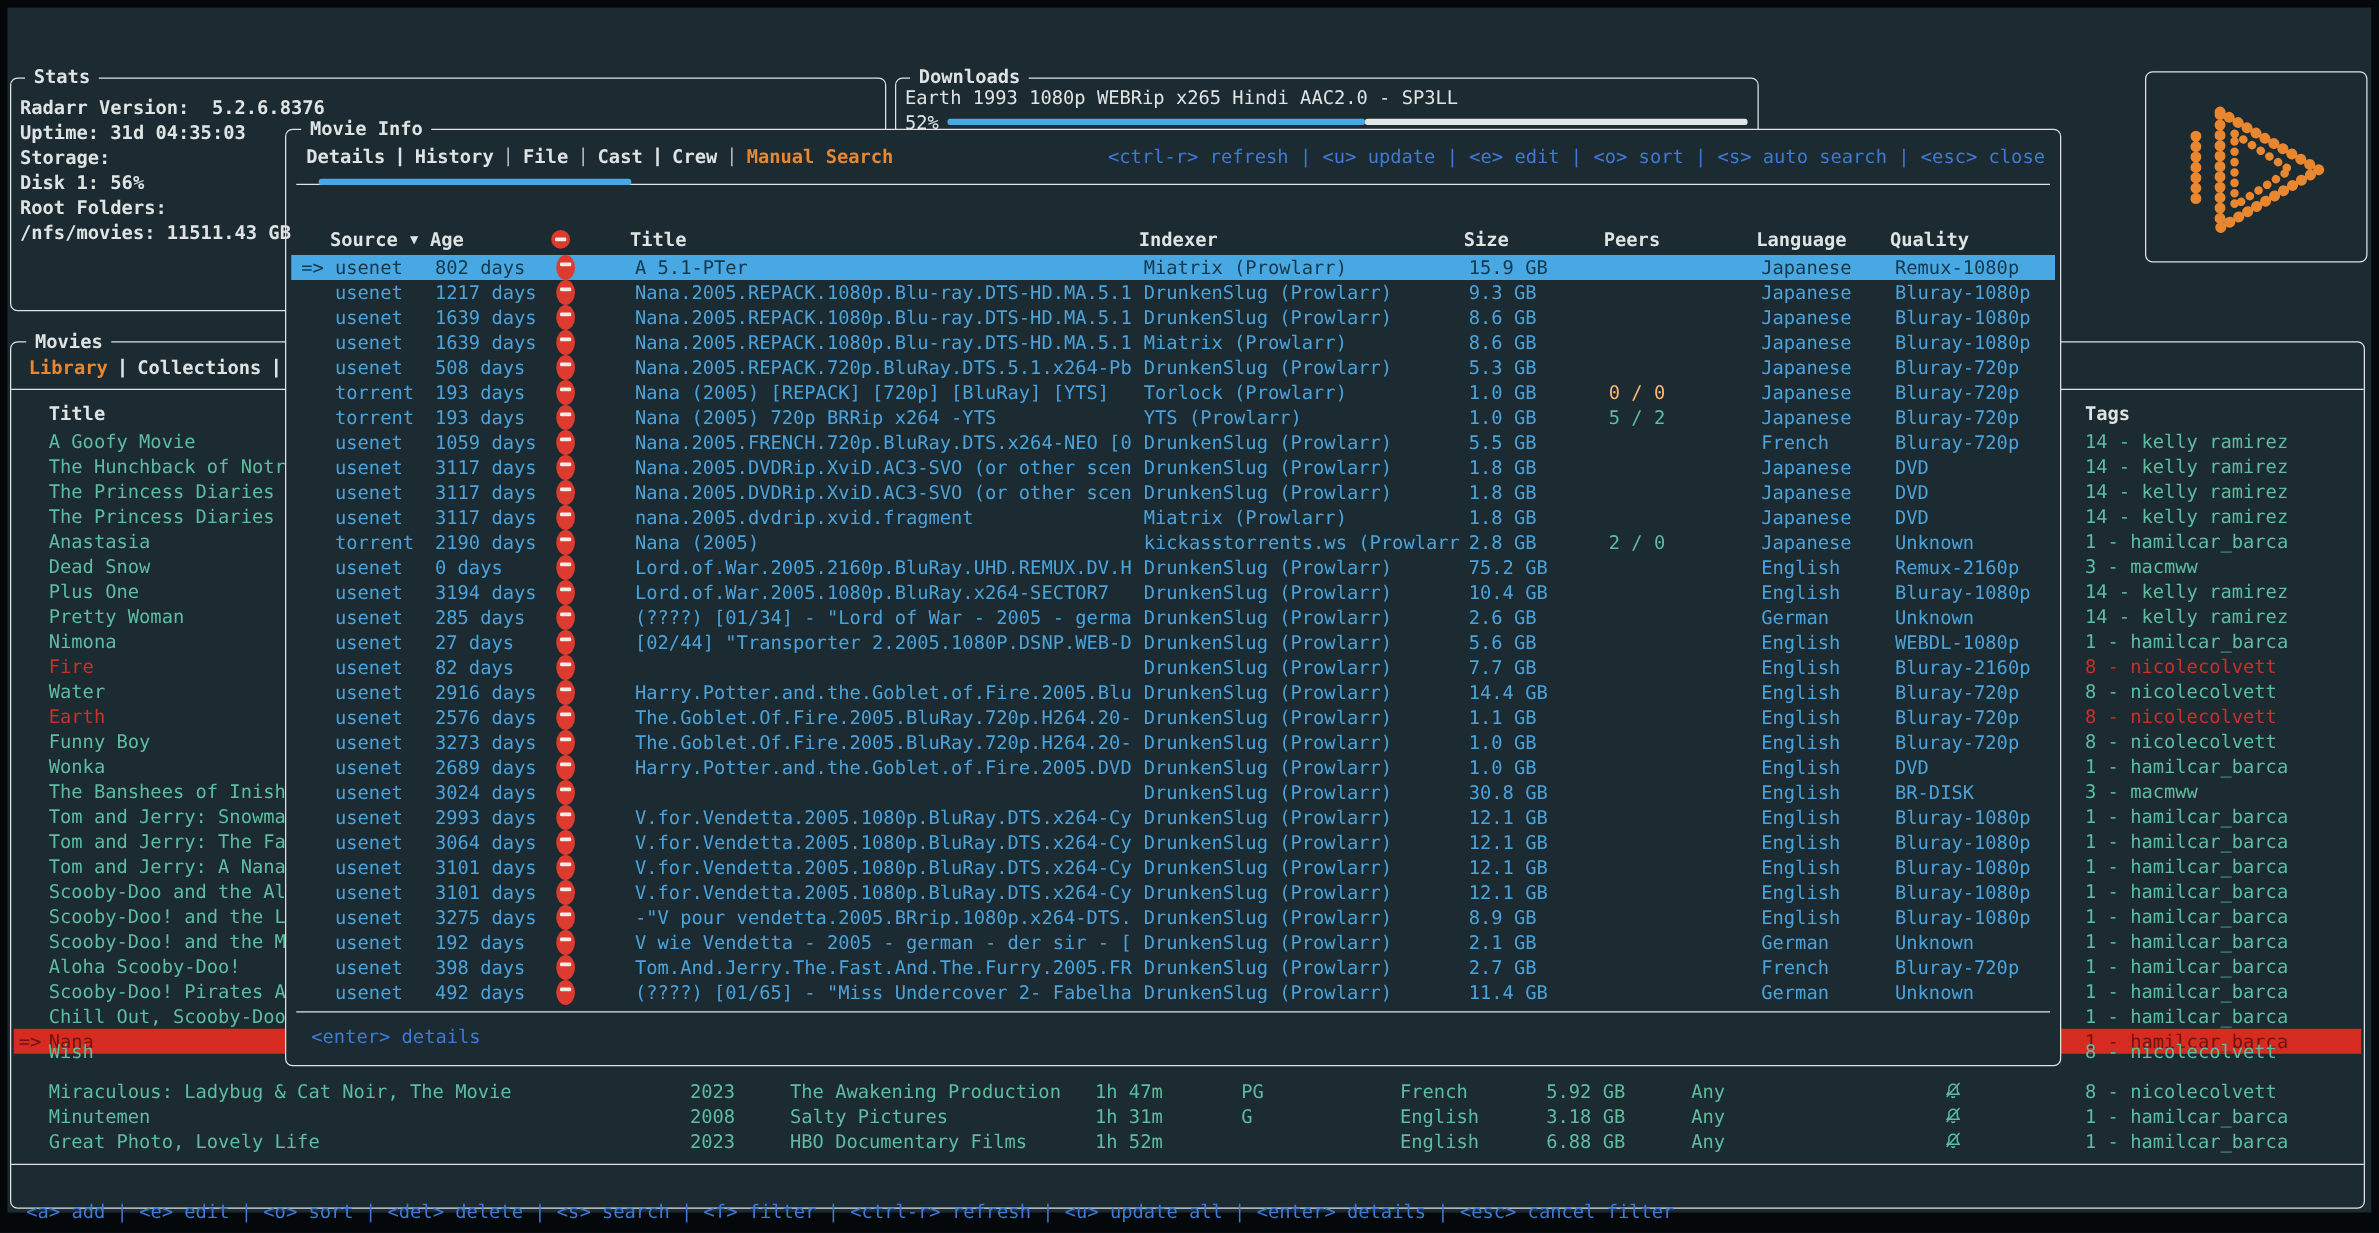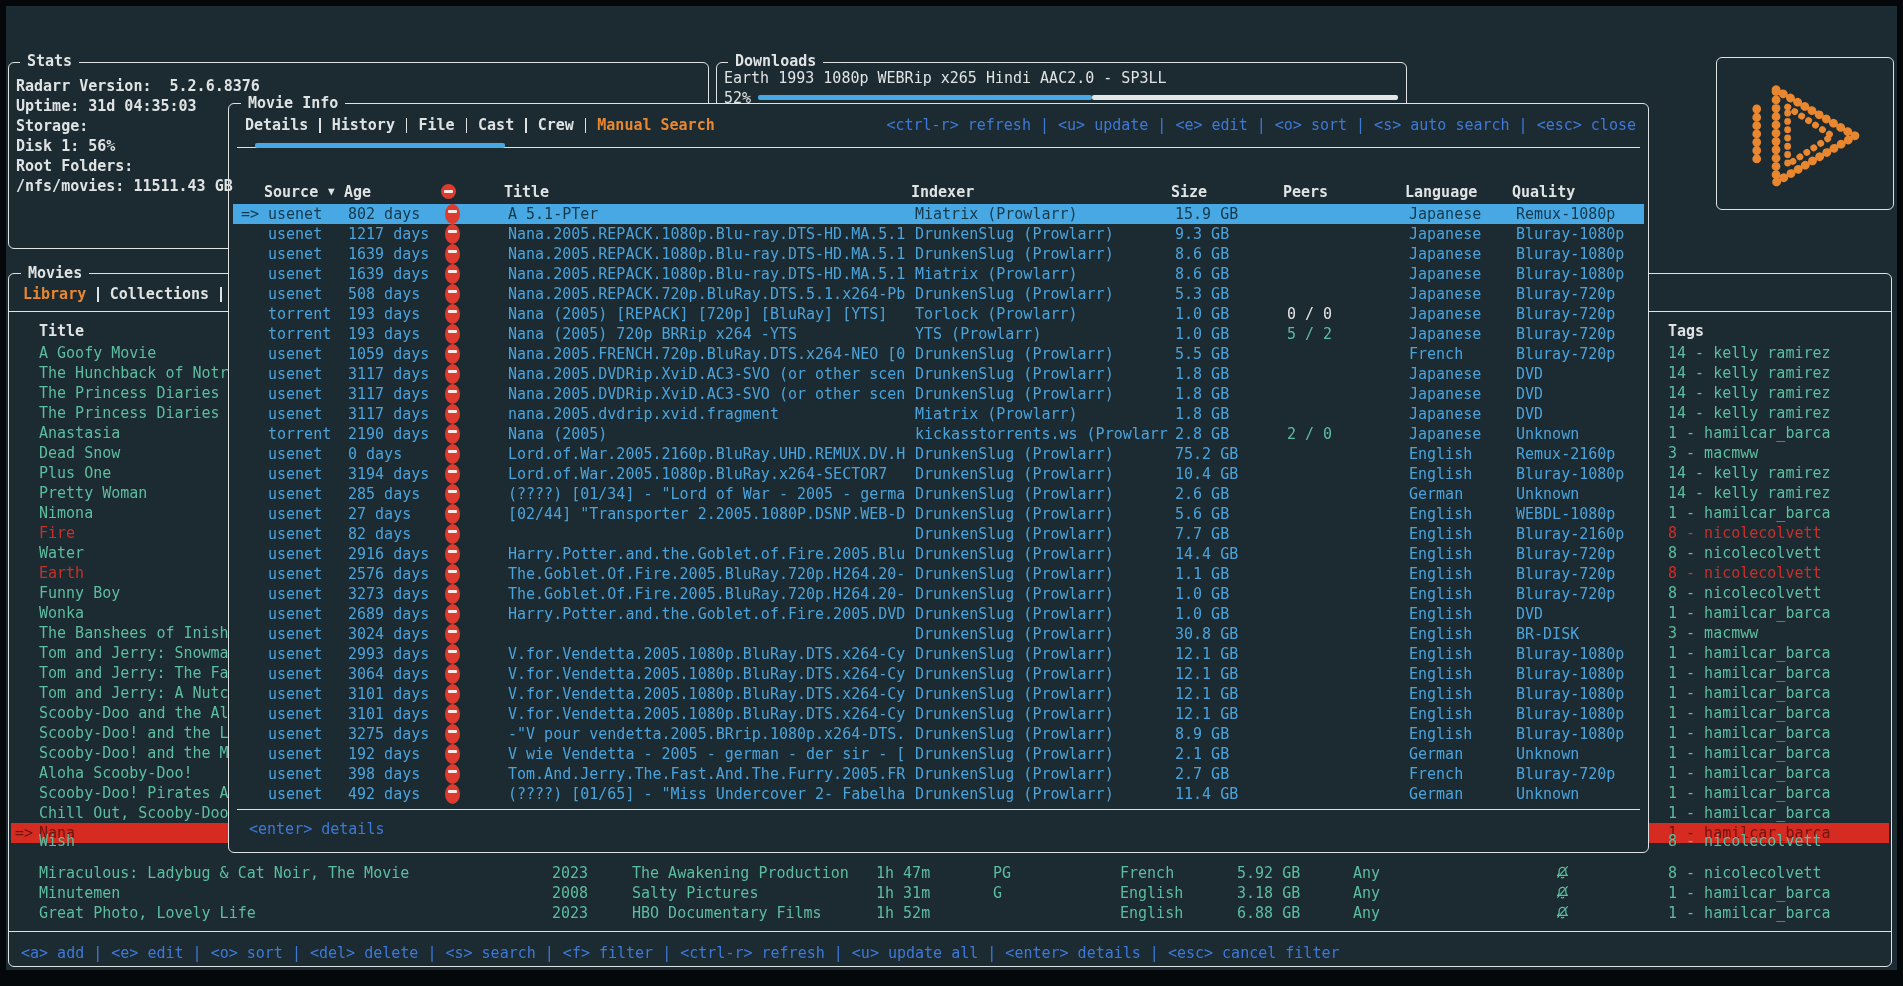--- a/index.html
+++ b/index.html
@@ -25,21 +25,21 @@
   
   .mh{position:absolute;top:78px;height:20px;line-height:20px;font-weight:bold;color:#dfe3e4;white-space:pre}
   .mrow{position:absolute;left:4px;right:4px;height:20px}
   .mrow span{position:absolute;top:0;height:20px;line-height:20px;white-space:pre;color:#4ba3dc}
   .mrow.sel{background:#47a8e4}
   .mrow.sel span{color:#14394b}
   .m-arrow{left:8px}
   .c-src{left:35px}.c-age{left:115px}.c-rej{left:212px}.c-title{left:275px;width:402px;overflow:hidden}
   .c-idx{left:682px;width:256px;overflow:hidden}.c-size{left:942px}.c-peers{left:1054px}
   .c-lang{left:1176px}.c-qual{left:1283px}
-  .mrow .redpeers{color:#e5e5e5}.mrow .greenpeers{color:#5cbda1}
+  .mrow .redpeers{color:#fdba74}.mrow .greenpeers{color:#5cbda1}
   .noentry{position:absolute;width:15px;height:15px;border-radius:50%;background:#dd3b2f;top:2px}
   .noentry i{position:absolute;left:3px;top:6px;width:9px;height:3px;background:#f3ece7;border-radius:1px}
   .mh.noentry{top:80px}
   
   .lrow{position:absolute;left:2px;right:2px;height:20px}
   .lrow span{position:absolute;top:0;height:20px;line-height:20px;white-space:pre}
   .lrow.lsel{background:#d62b20}
   .lrow.lsel span{color:#701410}
   .l-arrow{left:4px}
   .l-title{left:28px}.l-year{left:541px}.l-studio{left:621px}.l-runtime{left:865px}
@@ -127,21 +127,21 @@
         </div>
         <div class="lrow" style="top: 369px;">
           <span class="l-title teal">Tom and Jerry: Snowma</span>
           <span class="l-tag teal">1 - hamilcar_barca</span>
         </div>
         <div class="lrow" style="top: 389px;">
           <span class="l-title teal">Tom and Jerry: The Fa</span>
           <span class="l-tag teal">1 - hamilcar_barca</span>
         </div>
         <div class="lrow" style="top: 409px;">
-          <span class="l-title teal">Tom and Jerry: A Nutc</span>
+          <span class="l-title teal">Tom and Jerry: A Nana</span>
           <span class="l-tag teal">1 - hamilcar_barca</span>
         </div>
         <div class="lrow" style="top: 429px;">
           <span class="l-title teal">Scooby-Doo and the Al</span>
           <span class="l-tag teal">1 - hamilcar_barca</span>
         </div>
         <div class="lrow" style="top: 449px;">
           <span class="l-title teal">Scooby-Doo! and the L</span>
           <span class="l-tag teal">1 - hamilcar_barca</span>
         </div>
@@ -213,21 +213,21 @@
           <span class="l-qprof teal">Any</span>
           <span class="l-bell"><svg width="15" height="15" viewBox="0 0 16 16">
               <path d="M8 2.5a3.6 3.6 0 0 0-3.6 3.6v2.6L3 11h10l-1.4-2.3V6.1A3.6 3.6 0 0 0 8 2.5z" fill="none" stroke="#5cbda1" stroke-width="1.3"></path>
               <path d="M6.6 12.8a1.5 1.5 0 0 0 2.8 0" fill="none" stroke="#5cbda1" stroke-width="1.3"></path>
               <line x1="2.5" y1="13.5" x2="13.5" y2="1.5" stroke="#5cbda1" stroke-width="1.3"></line>
             </svg></span>
           <span class="l-tag teal">1 - hamilcar_barca</span>
         </div>
       </div>
     <div class="hsep" style="top:657px"></div>
-    <span class="line bluelink" style="left:12px;top:669px">&lt;a&gt; add | &lt;e&gt; edit | &lt;o&gt; sort | &lt;del&gt; delete | &lt;s&gt; search | &lt;f&gt; filter | &lt;ctrl-r&gt; refresh | &lt;u&gt; update all | &lt;enter&gt; details | &lt;esc&gt; cancel filter</span>
+    <span class="line bluelink" style="left:12px;top:685px">&lt;a&gt; add | &lt;e&gt; edit | &lt;o&gt; sort | &lt;del&gt; delete | &lt;s&gt; search | &lt;f&gt; filter | &lt;ctrl-r&gt; refresh | &lt;u&gt; update all | &lt;enter&gt; details | &lt;esc&gt; cancel filter</span>
   </div>
 
   <div class="box z10" style="left:228px;top:103px;width:1421px;height:750px;background:#1c2b31">
     <span class="boxtitle">Movie Info</span>
     <div class="line tabsrow" style="left:16px;top:11px">
       <span class="bold">Details</span>
       <span class="vsep"></span>
       <span class="bold">History</span>
       <span class="vsep"></span>
       <span class="bold">File</span>

